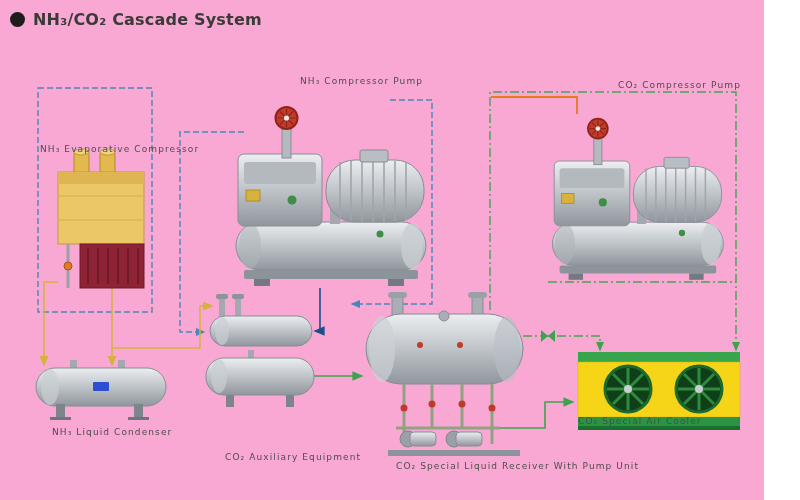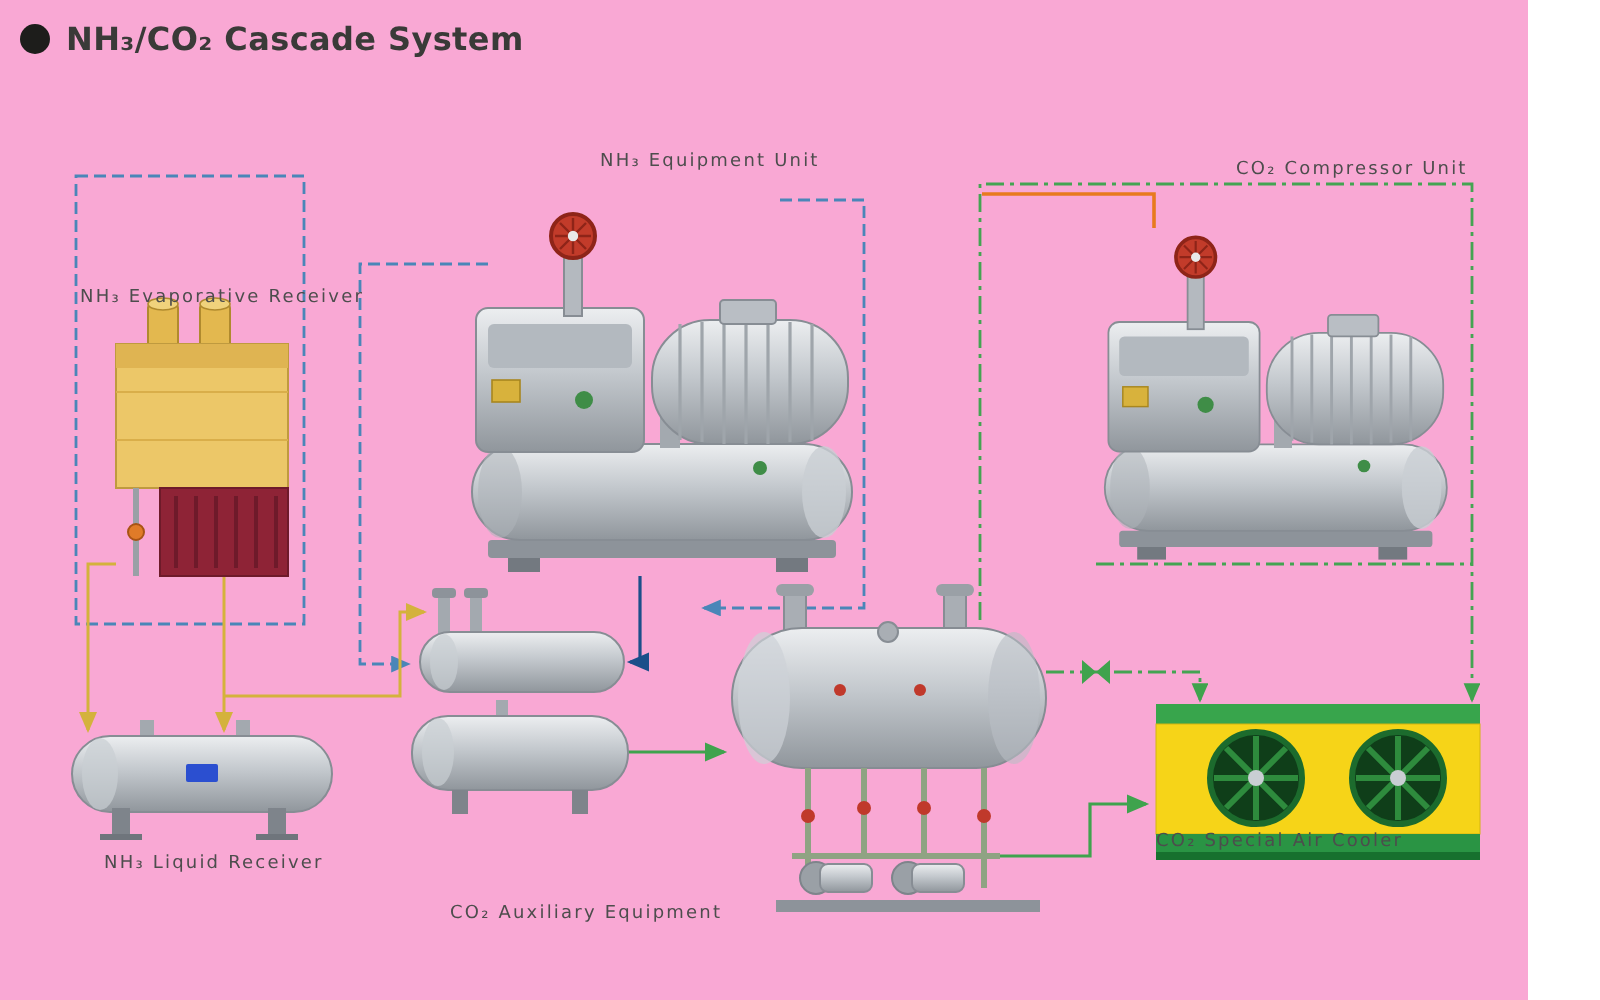--- a/index.html
+++ b/index.html
@@ -204,20 +204,21 @@
           <circle cx="699" cy="389" r="23" fill="#0f3e19"></circle>
           <path d="M699,368 V410 M678,389 H720 M684,374 L714,404 M714,374 L684,404" stroke="#2e8b3d" stroke-width="3" fill="none"></path>
           <circle cx="699" cy="389" r="23" fill="none" stroke="#1c6b2d" stroke-width="3"></circle>
           <circle cx="699" cy="389" r="4" fill="#c9ced3"></circle>
         </g>
         <rect x="578" y="417" width="162" height="9" fill="#2a9444"></rect>
         <rect x="578" y="426" width="162" height="4" fill="#17702e"></rect>
       </g>
     </svg>
 
-    <div class="lbl" style="left:40px;top:144px">NH₃ Evaporative Receiver</div>
-    <div class="lbl" style="left:300px;top:76px">NH₃ Equipment Unit</div>
-    <div class="lbl" style="left:618px;top:80px">CO₂ Compressor Unit</div>
-    <div class="lbl" style="left:52px;top:427px">NH₃ Liquid Receiver</div>
+    <div class="lbl" style="left:40px;top:144px">NH₃ Evaporative Compressor</div>
+    <div class="lbl" style="left:300px;top:76px">NH₃ Compressor Pump</div>
+    <div class="lbl" style="left:618px;top:80px">CO₂ Compressor Pump</div>
+    <div class="lbl" style="left:52px;top:427px">NH₃ Liquid Condenser</div>
     <div class="lbl" style="left:225px;top:452px">CO₂ Auxiliary Equipment</div>
+    <div class="lbl" style="left:396px;top:461px">CO₂ Special Liquid Receiver With Pump Unit</div>
     <div class="lbl" style="left:578px;top:416px">CO₂ Special Air Cooler</div>
   </div>
 </div>
 
 </body></html>

